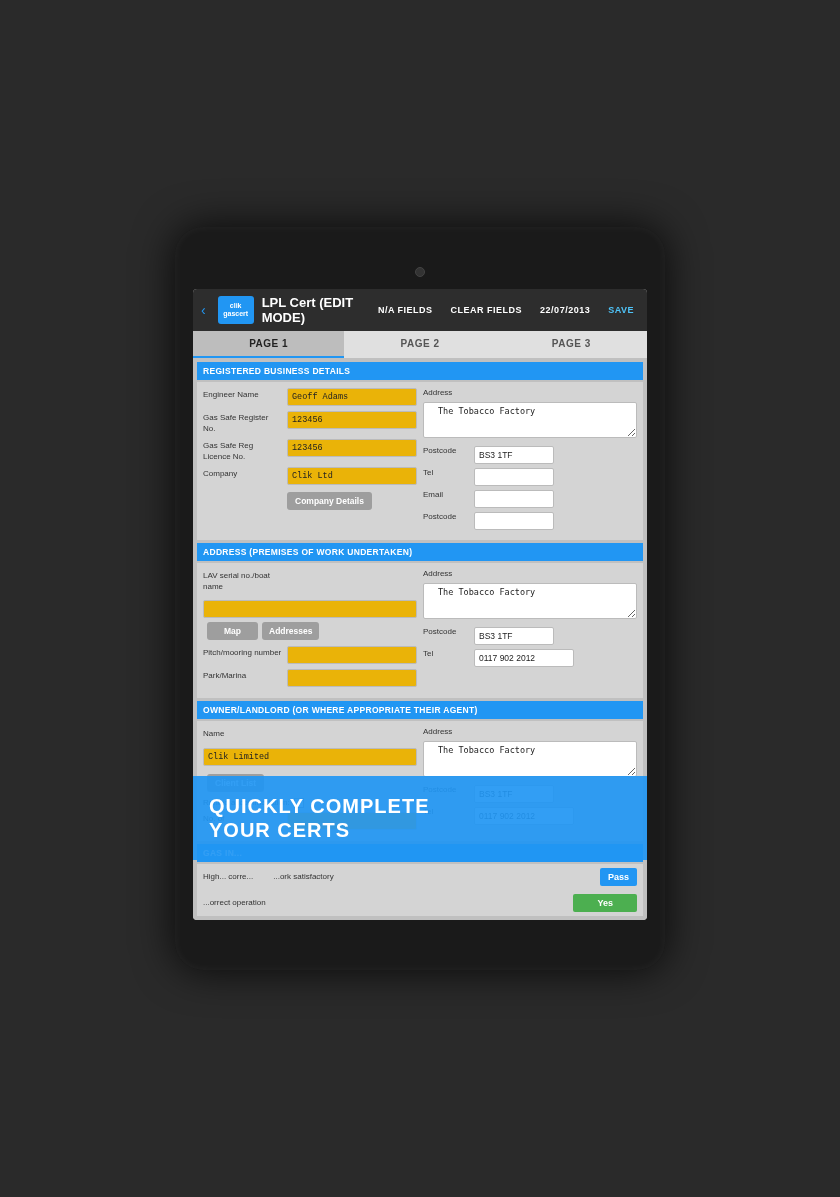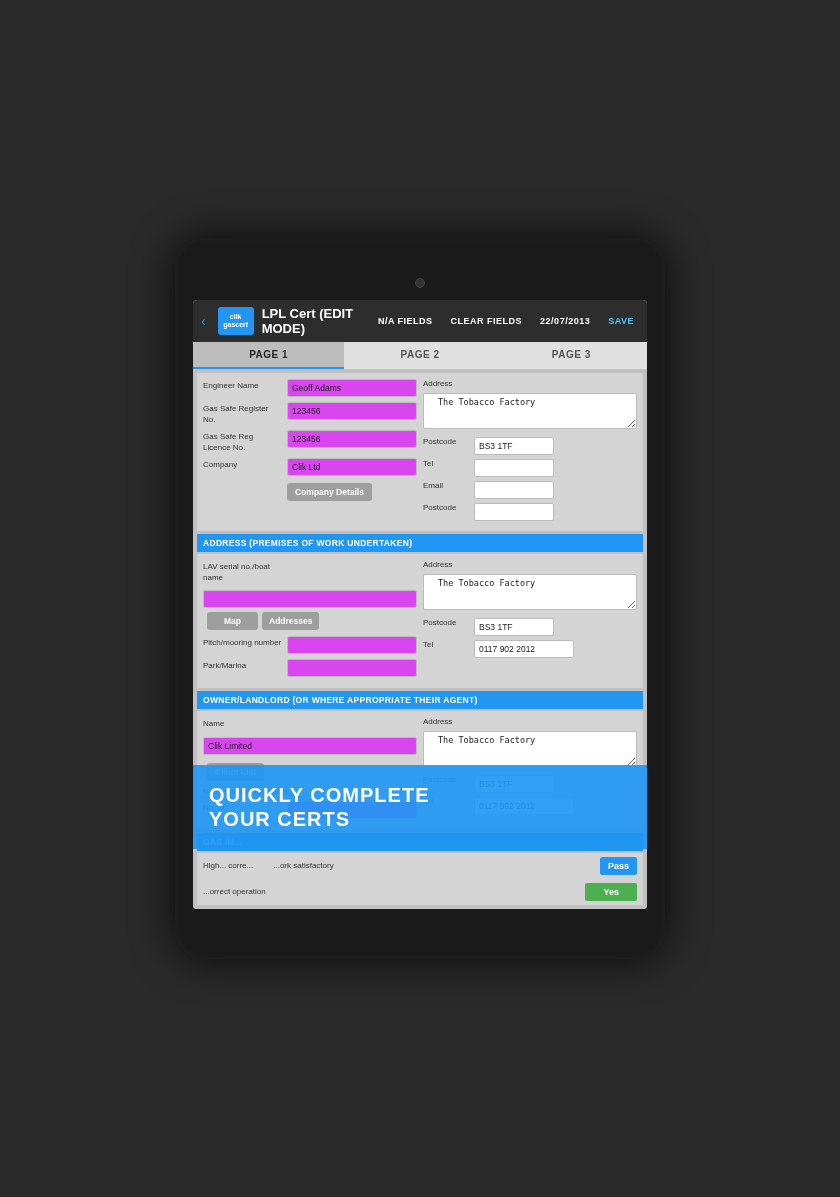--- a/index.html
+++ b/index.html
@@ -140,28 +140,29 @@
     .form-label {
       font-size: 8px;
       color: #333;
       width: 80px;
       min-width: 80px;
       line-height: 1.3;
       padding-top: 2px;
     }
 
     .form-input {
-      background: #d946ef;
+      background: #eab308;
       border: 1px solid #bbb;
       border-radius: 2px;
       padding: 2px 4px;
       font-size: 8.5px;
       height: 18px;
       flex: 1;
       color: #222;
+      font-family: Liberation Mono, monospace;
     }
 
     .two-col {
       display: flex;
       gap: 6px;
     }
 
     .left-col {
       flex: 1;
     }
@@ -261,21 +262,21 @@
       border-radius: 2px;
       cursor: pointer;
       border: none;
       font-weight: bold;
     }
 
     .yes-btn {
       background: #4caf50;
       color: white;
       font-size: 9px;
-      padding: 4px 18px;
+      padding: 4px 24px;
       border-radius: 2px;
       cursor: pointer;
       border: none;
       font-weight: bold;
     }
 
     .gas-row {
       display: flex;
       align-items: center;
       justify-content: space-between;
@@ -359,20 +360,21 @@
       <div class="tab">
         <span>PAGE 2</span>
       </div>
       <div class="tab">
         <span>PAGE 3</span>
       </div>
     </div>
 
     <div class="content">
 
+      <div class="section-header">REGISTERED BUSINESS DETAILS</div>
       <div class="section-body">
         <div class="two-col">
           <div class="left-col">
             <div class="form-row">
               <span class="form-label">Engineer Name</span>
               <input class="form-input" value="Geoff Adams" style="">
             </div>
             <div class="form-row">
               <span class="form-label">Gas Safe Register No.</span>
               <input class="form-input" value="123456" style="">

